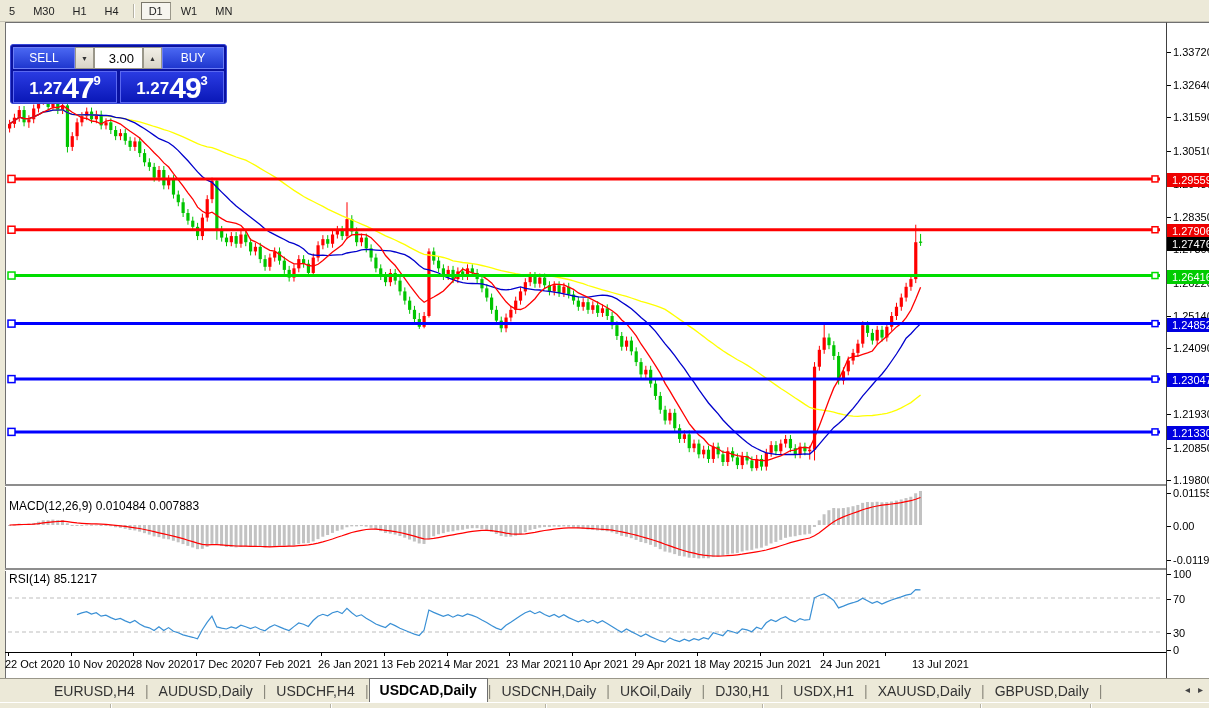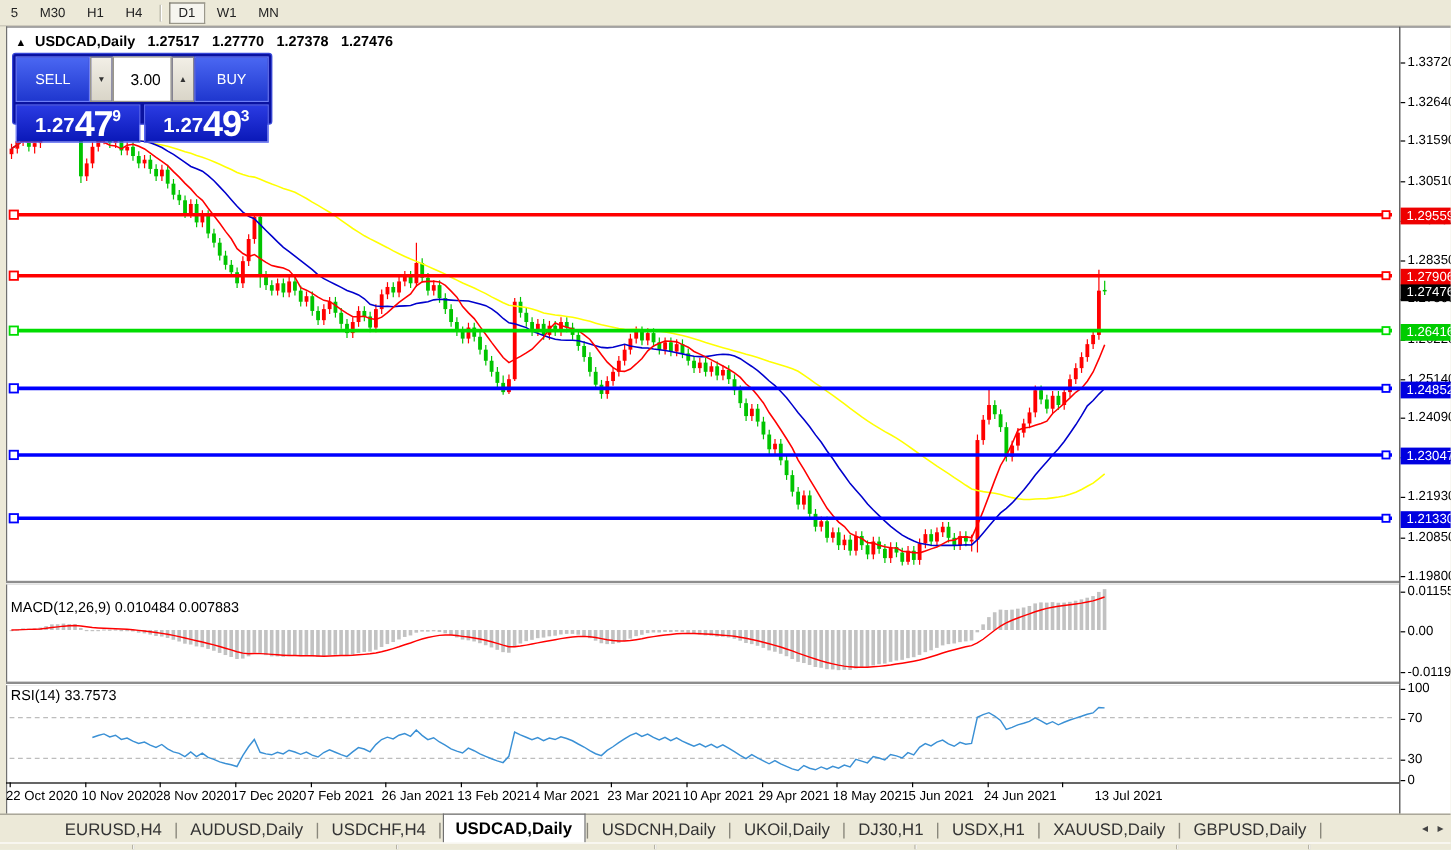--- a/index.html
+++ b/index.html
@@ -14,21 +14,21 @@
   #axis-col{position:absolute;left:1166px;top:22px;width:43px;height:656px;background:#fff;border-left:1px solid #404040;border-top:1px solid #707070;overflow:hidden;}
   .sep{position:absolute;left:5px;width:1161px;height:2px;background:#8d8d8d;border-bottom:1px solid #fff;z-index:3;}
   #axis-bottom-line{position:absolute;left:5px;top:652px;width:1161px;height:1px;background:#000;z-index:3;}
   svg{position:absolute;display:block;}
   
   #chart-header{position:absolute;left:13px;top:27px;z-index:6;font-size:12px;font-weight:bold;color:#000;white-space:nowrap;}
   #chart-header .sp{margin-left:7px;font-weight:bold;}
   #collapse{font-size:9px;margin-right:4px;}
   
   #trade-panel{position:absolute;left:10px;top:44px;width:217px;height:60px;background:#0a12a0;border:1px solid #3747d8;border-radius:3px;z-index:6;padding:2px;box-sizing:border-box;}
-  #tp-row1{display:flex;height:38px;}
+  #tp-row1{display:flex;height:22px;}
   .tp-btn{width:60px;background:linear-gradient(#4a67f2,#1f37cf);color:#fff;font-size:12px;display:flex;align-items:center;justify-content:center;border:1px solid #6d7ef5;cursor:pointer;}
   .spin{width:17px;background:linear-gradient(#f2efe6,#d9d5c8);border:1px solid #9a978a;color:#333;font-size:7px;display:flex;align-items:center;justify-content:center;cursor:pointer;}
   #vol-field{flex:1;background:#fff;border:1px solid #9a978a;font-size:13px;color:#000;text-align:right;padding:0 8px 0 0;display:flex;align-items:center;justify-content:flex-end;}
   #tp-row2{display:flex;height:32px;margin-top:2px;gap:3px;}
   .price-box{flex:1;background:linear-gradient(#2a3be2,#0a18b8);border:1px solid #5a68f0;color:#fff;display:flex;align-items:flex-end;justify-content:center;padding-bottom:1px;cursor:pointer;}
   .price-pre{font-size:17px;font-weight:bold;margin-bottom:2px;}
   .price-big{font-size:30px;font-weight:bold;line-height:26px;letter-spacing:-1px;}
   .price-sup{font-size:13px;font-weight:bold;align-self:flex-start;margin-top:1px;}
   
   .ind-label{position:absolute;z-index:4;font-size:12px;color:#000;white-space:nowrap;}
@@ -113,28 +113,20 @@
       <div class="ax-label" style="top: 570px;">70</div>
       <div class="ax-tick" style="top: 610px;"></div>
       <div class="ax-label" style="top: 604px;">30</div>
       <div class="ax-tick" style="top: 627px;"></div>
       <div class="ax-label" style="top: 621px;">0</div>
     </div>
   <div class="sep" style="top:484px"></div>
   <div class="sep" style="top:568px"></div>
   <div id="axis-bottom-line"></div>
 
-  <div id="chart-header">
-    <span id="collapse">▲</span>
-    <span>USDCAD,Daily</span>
-    <span class="sp">1.27517</span>
-    <span class="sp">1.27770</span>
-    <span class="sp">1.27378</span>
-    <span class="sp">1.27476</span>
-  </div>
 
   <div id="trade-panel">
     <div id="tp-row1">
       <div class="tp-btn">SELL</div>
       <div class="spin">▼</div>
       <div id="vol-field">3.00</div>
       <div class="spin">▲</div>
       <div class="tp-btn">BUY</div>
     </div>
     <div id="tp-row2">
@@ -151,21 +143,21 @@
     </div>
   </div>
 
   <div class="ind-label" style="left:9px;top:499px">
     <span>MACD(12,26,9)</span>
     <span>0.010484</span>
     <span>0.007883</span>
   </div>
   <div class="ind-label" style="left:9px;top:572px">
     <span>RSI(14)</span>
-    <span>33.7573</span>
+    <span>85.1217</span>
   </div>
 
   <div id="tabbar">
       <div class="tab">EURUSD,H4</div>
       <div class="tab-sep">|</div>
       <div class="tab">AUDUSD,Daily</div>
       <div class="tab-sep">|</div>
       <div class="tab">USDCHF,H4</div>
       <div class="tab-sep">|</div>
       <div class="tab active">USDCAD,Daily</div>

